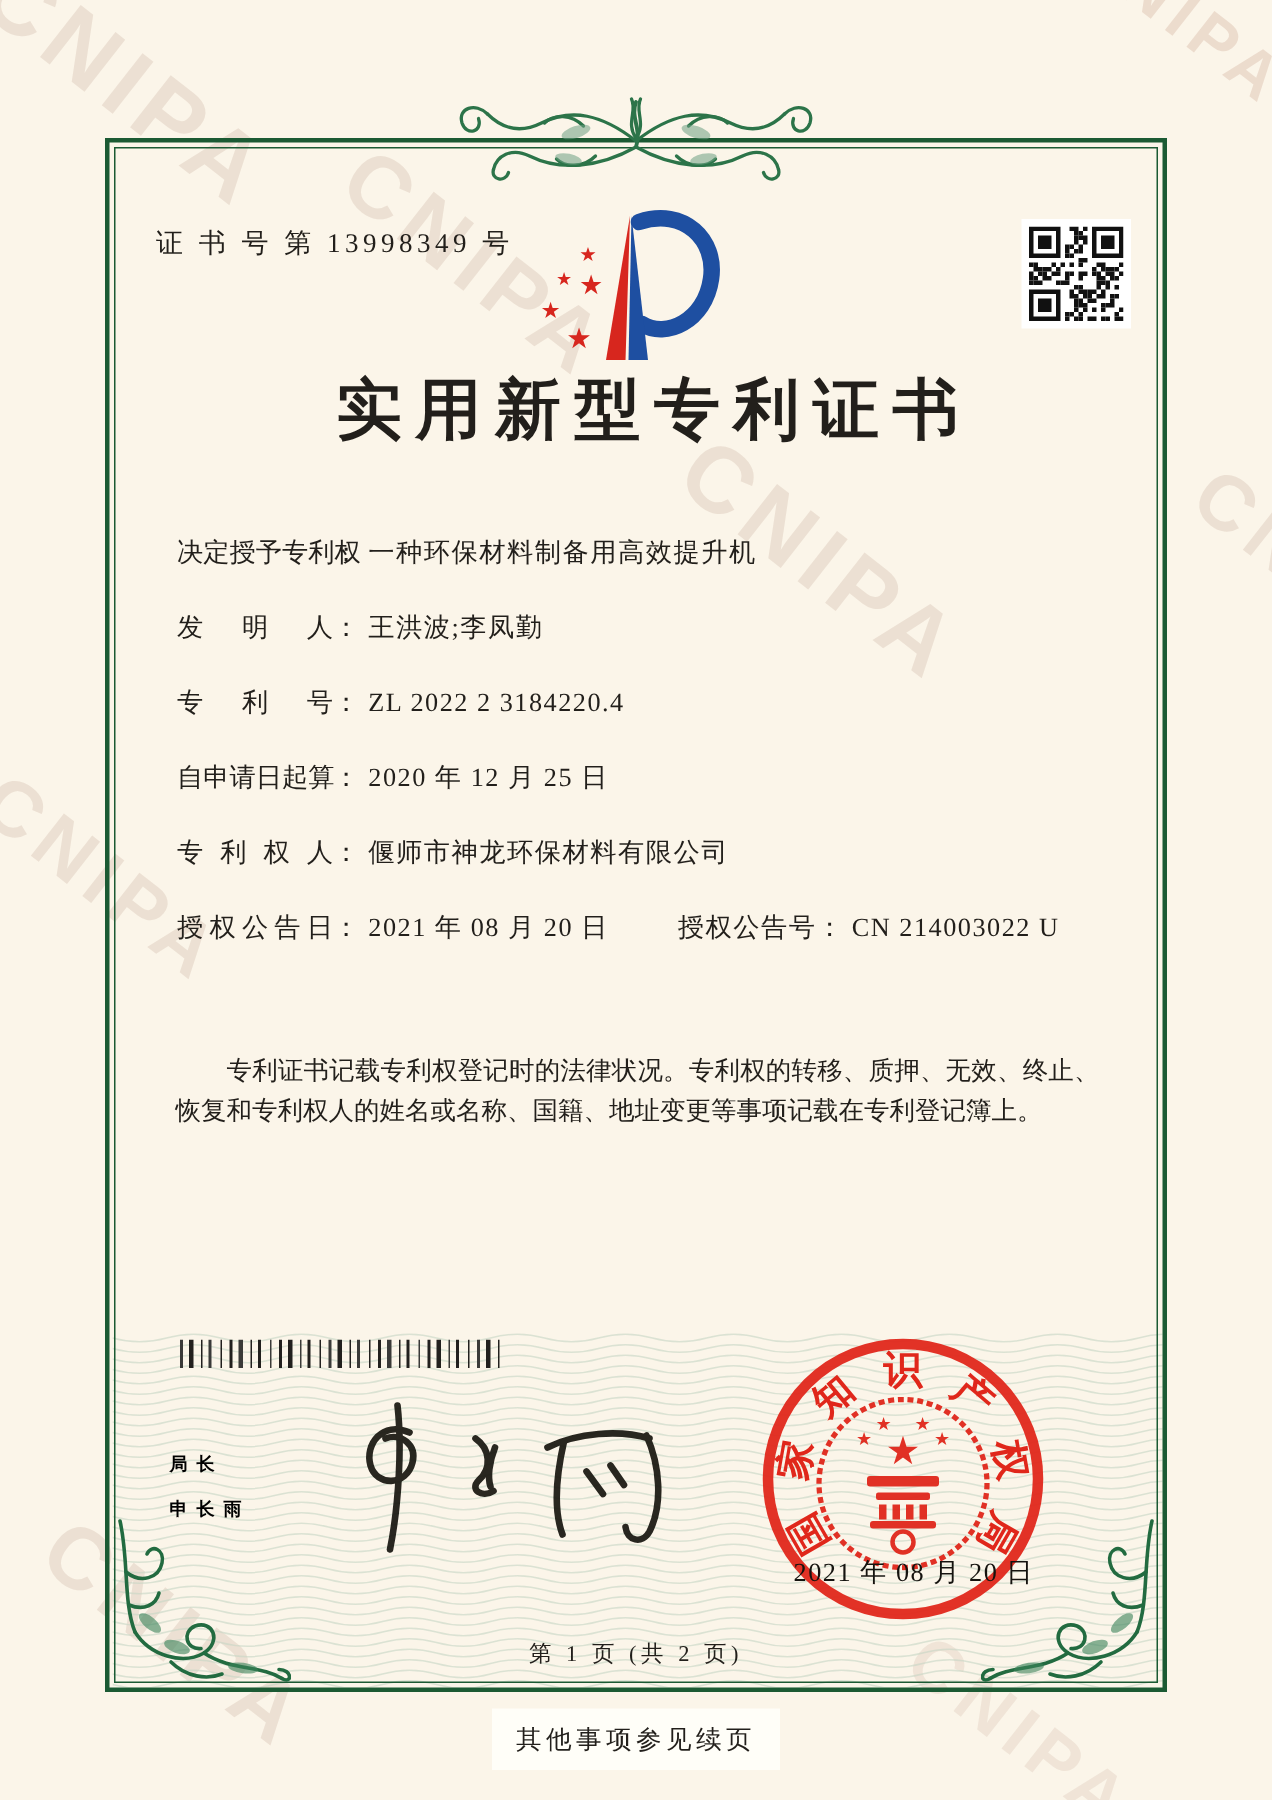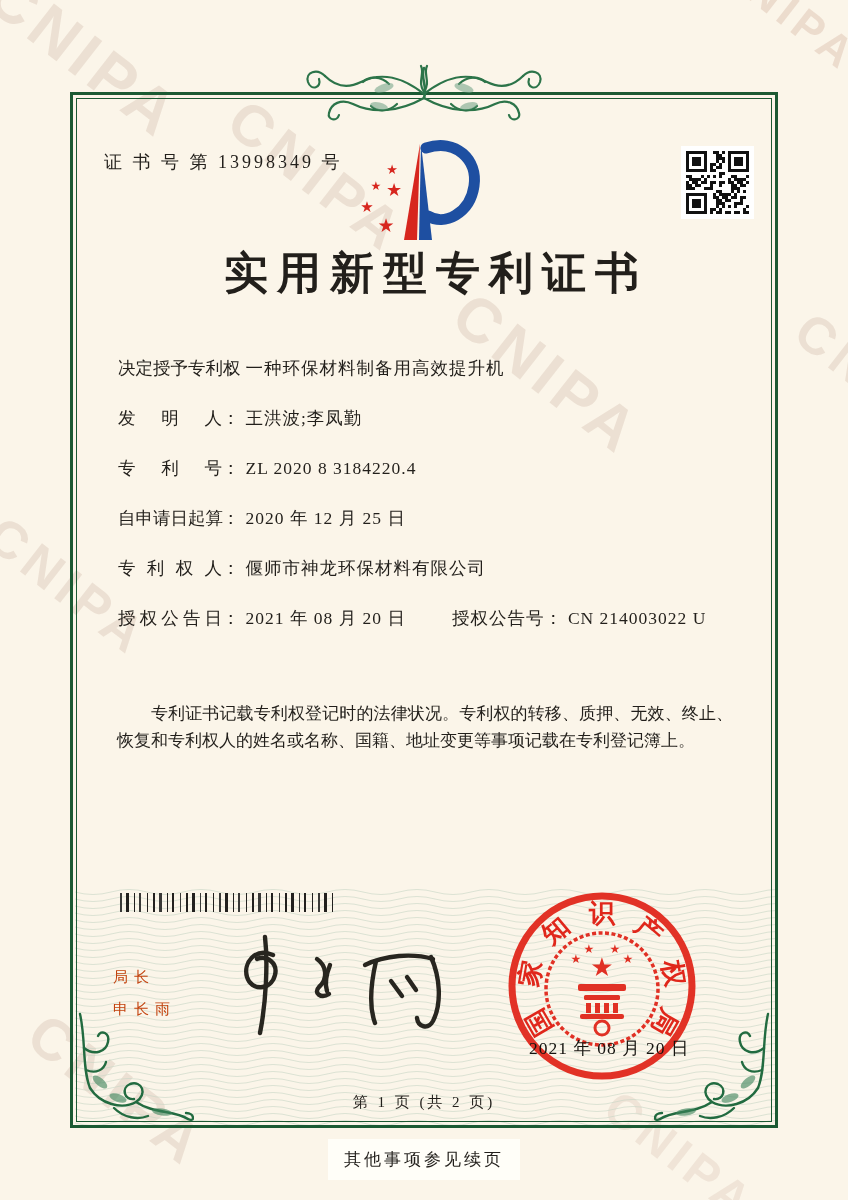--- a/index.html
+++ b/index.html
@@ -31,22 +31,22 @@
   .grant2{margin-left:46px;}
   .grant2 .flabel{width:auto;text-align-last:auto;letter-spacing:1px;}
   
   .body-text{position:absolute;left:117px;top:700px;width:616px;font-size:17px;
              line-height:27px;text-align:justify;z-index:2;}
   .body-text p{margin:0;text-indent:2em;}
   
   #barcode{position:absolute;left:120px;top:893px;z-index:2;}
   
   .officer{position:absolute;left:113px;top:968px;z-index:2;
-           font-family:"Liberation Sans","DejaVu Sans",sans-serif;font-weight:400;
-           font-size:15px;letter-spacing:6px;color:#c2410c;}
+           font-family:"Liberation Sans","DejaVu Sans",sans-serif;font-weight:700;
+           font-size:12px;letter-spacing:6px;color:#000000;}
   .officer div{margin-bottom:13px;}
   #sig{position:absolute;left:233px;top:933px;z-index:2;}
   
   #seal{position:absolute;left:502px;top:886px;z-index:3;}
   .seal-date{position:absolute;left:529px;top:1036px;z-index:4;font-size:17.5px;
              letter-spacing:1px;color:#15130f;}
   
   .page-info{position:absolute;left:70px;right:70px;top:1093px;text-align:center;
              font-size:15px;letter-spacing:3px;z-index:2;}
   .cont-note{position:absolute;left:50%;top:1139px;transform:translateX(-50%);
@@ -322,21 +322,21 @@
 <div class="title">实用新型专利证书</div>
 
 <div class="fields">
   <div class="field-row">
     <span class="flabel">决定授予专利权</span><span class="fcolon">：</span><span class="fvalue">一种环保材料制备用高效提升机</span>
   </div>
   <div class="field-row">
     <span class="flabel">发明人</span><span class="fcolon">：</span><span class="fvalue">王洪波;李凤勤</span>
   </div>
   <div class="field-row">
-    <span class="flabel">专利号</span><span class="fcolon">：</span><span class="fvalue">ZL 2020 8 3184220.4</span>
+    <span class="flabel">专利号</span><span class="fcolon">：</span><span class="fvalue">ZL 2022 2 3184220.4</span>
   </div>
   <div class="field-row">
     <span class="flabel">自申请日起算</span><span class="fcolon">：</span><span class="fvalue">2020 年 12 月 25 日</span>
   </div>
   <div class="field-row">
     <span class="flabel">专利权人</span><span class="fcolon">：</span><span class="fvalue">偃师市神龙环保材料有限公司</span>
   </div>
   <div class="field-row">
     <span class="flabel">授权公告日</span><span class="fcolon">：</span><span class="fvalue">2021 年 08 月 20 日</span><span class="grant2"><span class="flabel">授权公告号</span><span class="fcolon">：</span><span class="fvalue">CN 214003022 U</span></span>
   </div>

